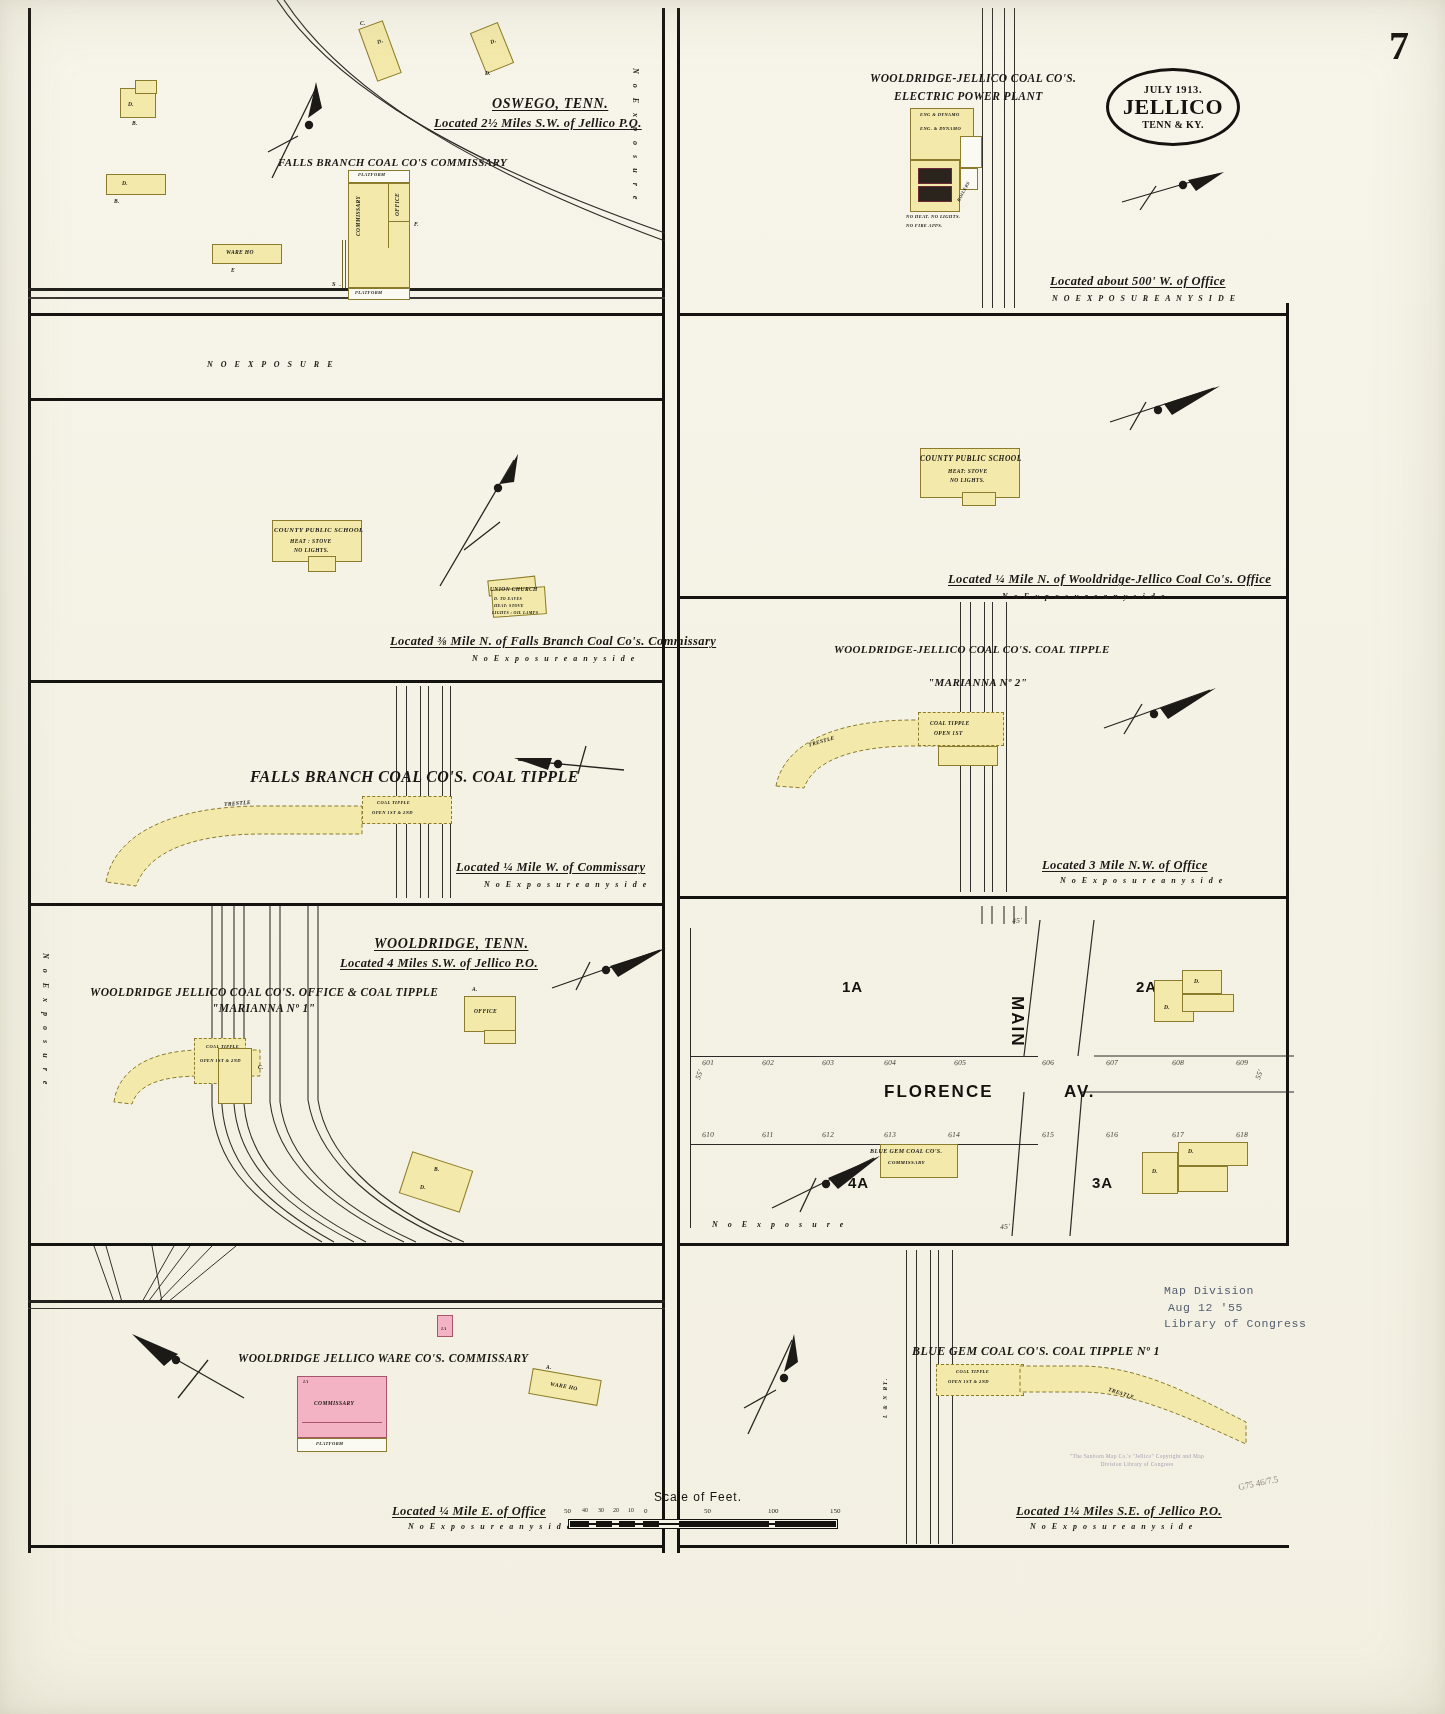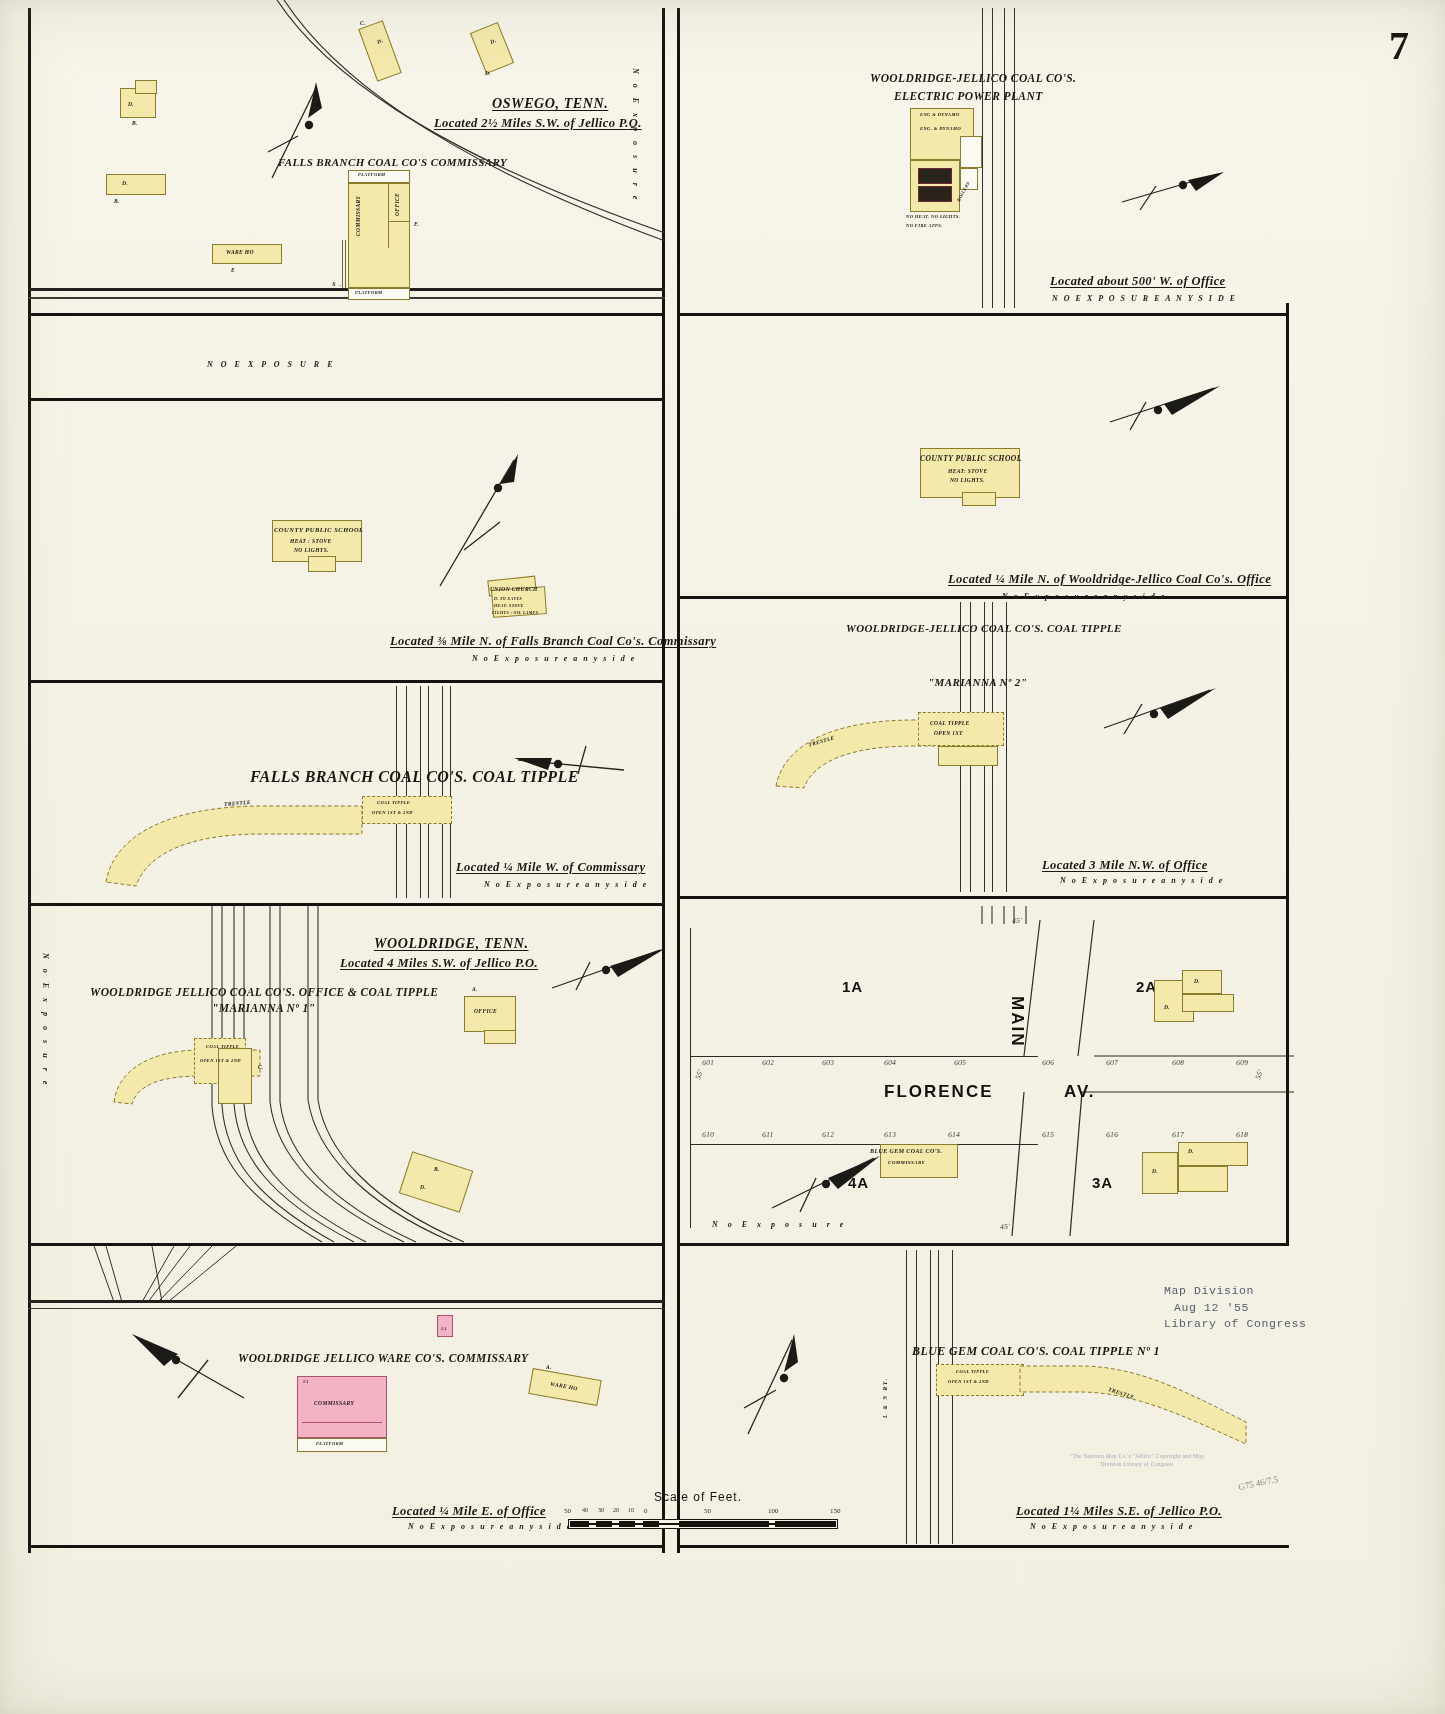--- a/index.html
+++ b/index.html
@@ -74,21 +74,21 @@
   #scaletitle{position:absolute;left:86px;top:0px;font-family:"Liberation Sans",sans-serif;
     font-size:12px;color:#15130f;letter-spacing:1px;}
   .sctick{position:absolute;top:17px;font-family:"Liberation Serif",serif;font-size:7px;color:#2a2720;}
   #scalebar{position:absolute;top:29px;left:0;height:8px;width:268px;border:1px solid #15130f;background:#f6f4e8;}
   .scseg{position:absolute;top:1px;height:6px;background:#15130f;}
   .scline{position:absolute;top:3px;height:2px;background:#15130f;}
 
   
   #locstamp{position:absolute;left:1164px;top:1283px;font-family:"Liberation Mono",monospace;
     color:#3e4a60;font-size:11.5px;line-height:1.45;letter-spacing:.6px;opacity:.88;}
-  #locstamp .l2{margin-left:10px;}
+  #locstamp .l2{margin-left:4px;}
 
   
   #fadedstamp{position:absolute;left:1062px;top:1452px;width:150px;height:34px;
     font-family:"Liberation Serif",serif;font-size:5.5px;color:#8d7ea0;opacity:.75;
     text-align:center;line-height:1.5;letter-spacing:.3px;}
   #pencil{position:absolute;left:1238px;top:1478px;font-family:"Liberation Serif",serif;
     font-size:9px;color:#7b7668;transform:rotate(-12deg);line-height:1.15;opacity:.85;}
 
   .trestle{position:absolute;}
   .trestle svg{display:block;overflow:visible;}
@@ -96,20 +96,25 @@
   .hatch{position:absolute;background:repeating-linear-gradient(90deg,#6d6426 0 1px,transparent 1px 3px);}
 </style>
 </head>
 <body>
 
 <div id="sheet">
   <div id="paper"></div>
 
   <div id="sheetno">7</div>
 
+  <div id="cartouche">
+    <div class="c1">JULY 1913.</div>
+    <div class="c2">JELLICO</div>
+    <div class="c3">TENN &amp; KY.</div>
+  </div>
 
   <div id="plate">
 
     <div class="vline" style="left:6px;top:0;width:3px;height:1545px;"></div>
     <div class="vline" style="left:640px;top:0;width:3px;height:1545px;"></div>
     <div class="vline" style="left:655px;top:0;width:3px;height:1545px;"></div>
     <div class="vline" style="left:1264px;top:295px;width:3px;height:940px;"></div>
 
     <div class="hline" style="left:6px;top:305px;width:637px;height:3px;"></div>
     <div class="hline" style="left:6px;top:390px;width:637px;height:3px;"></div>
@@ -290,21 +295,21 @@
 
     <div class="lbl ttl2 und" style="left:434px;top:852px;">Located ¼ Mile W. of Commissary</div>
     <div class="noexp" style="left:462px;top:872px;letter-spacing:2px;">N o   E x p o s u r e   a n y   s i d e</div>
 
     <div class="vline" style="left:938px;top:594px;width:1.2px;height:290px;background:#32302a;"></div>
     <div class="vline" style="left:948px;top:594px;width:1.2px;height:290px;background:#32302a;"></div>
     <div class="vline" style="left:962px;top:594px;width:1.2px;height:290px;background:#32302a;"></div>
     <div class="vline" style="left:970px;top:594px;width:1.2px;height:290px;background:#32302a;"></div>
     <div class="vline" style="left:984px;top:594px;width:1.2px;height:290px;background:#32302a;"></div>
 
-    <div class="lbl" style="left:812px;top:614px;font-size:11px;margin-left:12px;">WOOLDRIDGE-JELLICO COAL CO'S. COAL TIPPLE</div>
+    <div class="lbl" style="left:812px;top:635px;font-size:11px;">WOOLDRIDGE-JELLICO COAL CO'S. COAL TIPPLE</div>
     <div class="lbl" style="left:906px;top:668px;font-size:11px;">"MARIANNA Nº 2"</div>
 
     <div class="trestle" style="left:750px;top:690px;">
       <svg width="300" height="95" viewBox="0 0 300 95">
         <path d="M4 88 C 12 46, 62 22, 142 22 L 216 22 L 216 48 L 142 48 C 82 48, 42 62, 32 90 Z" fill="#f3e9ab" stroke="#8a7c2c" stroke-width="1" stroke-dasharray="4,2.5"></path>
       </svg>
     </div>
     <div class="lbl xtiny" style="left:786px;top:730px;transform:rotate(-16deg);">TRESTLE</div>
 
     <div class="bldg dash" style="left:896px;top:704px;width:86px;height:34px;"></div>

